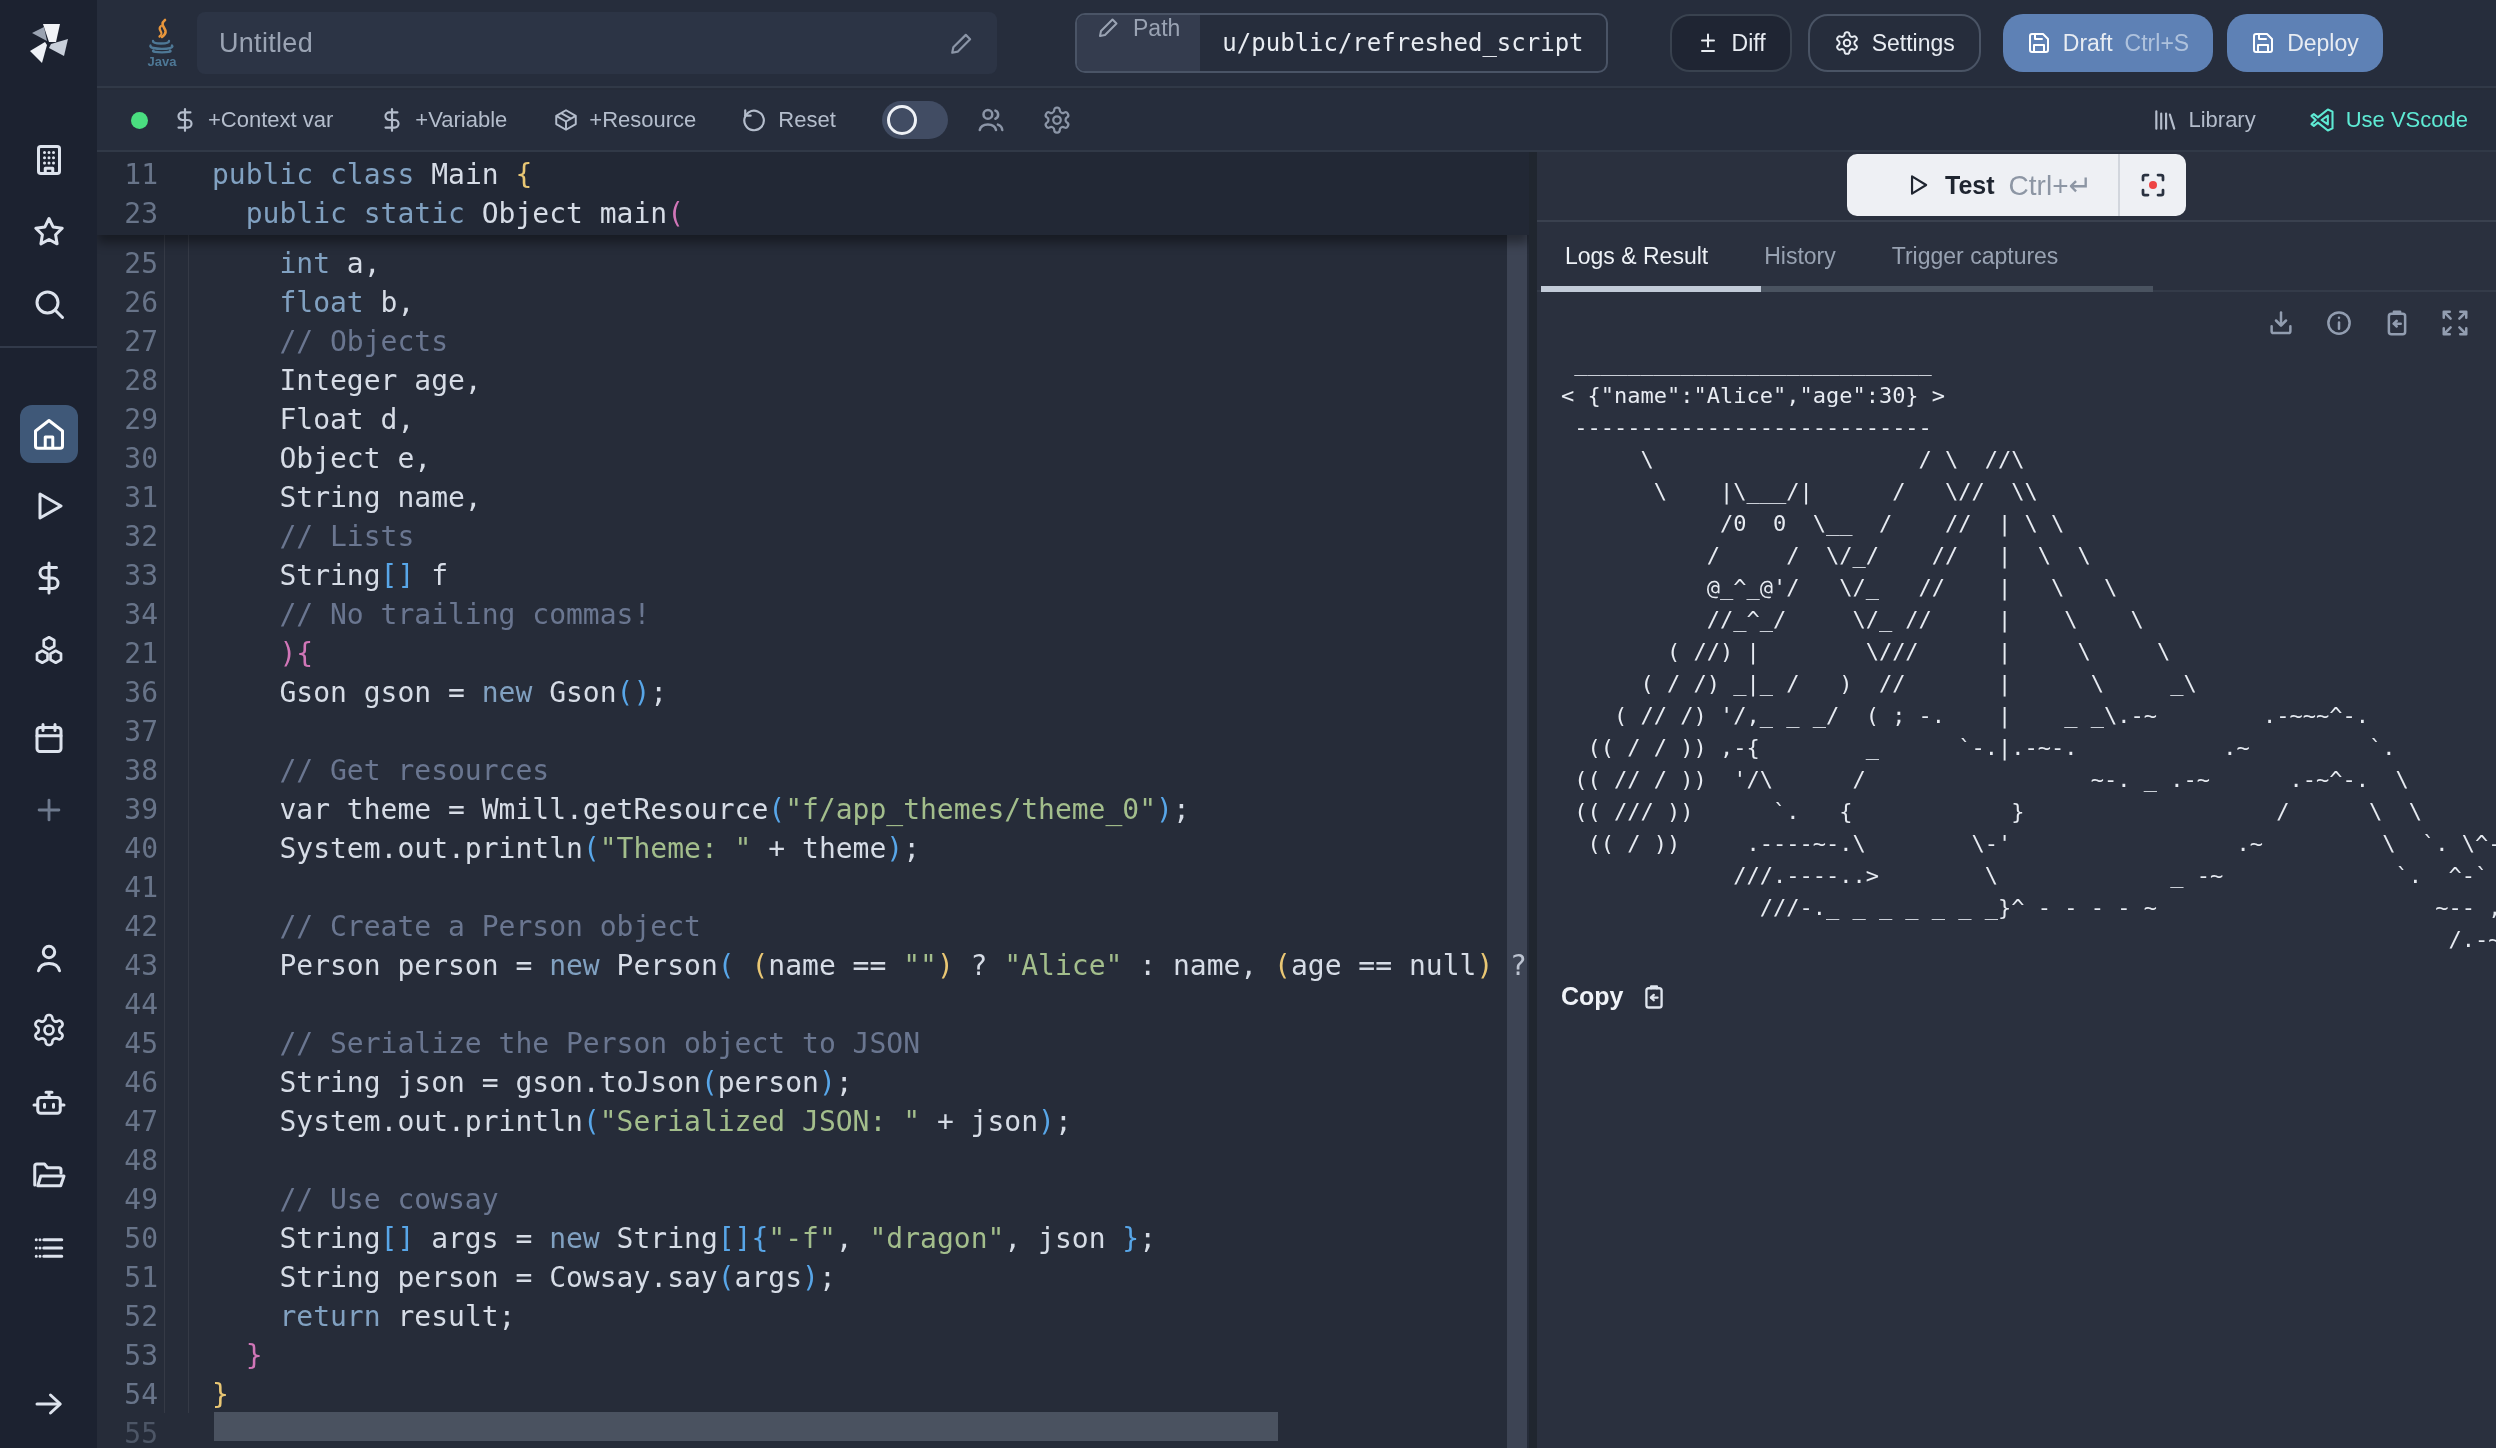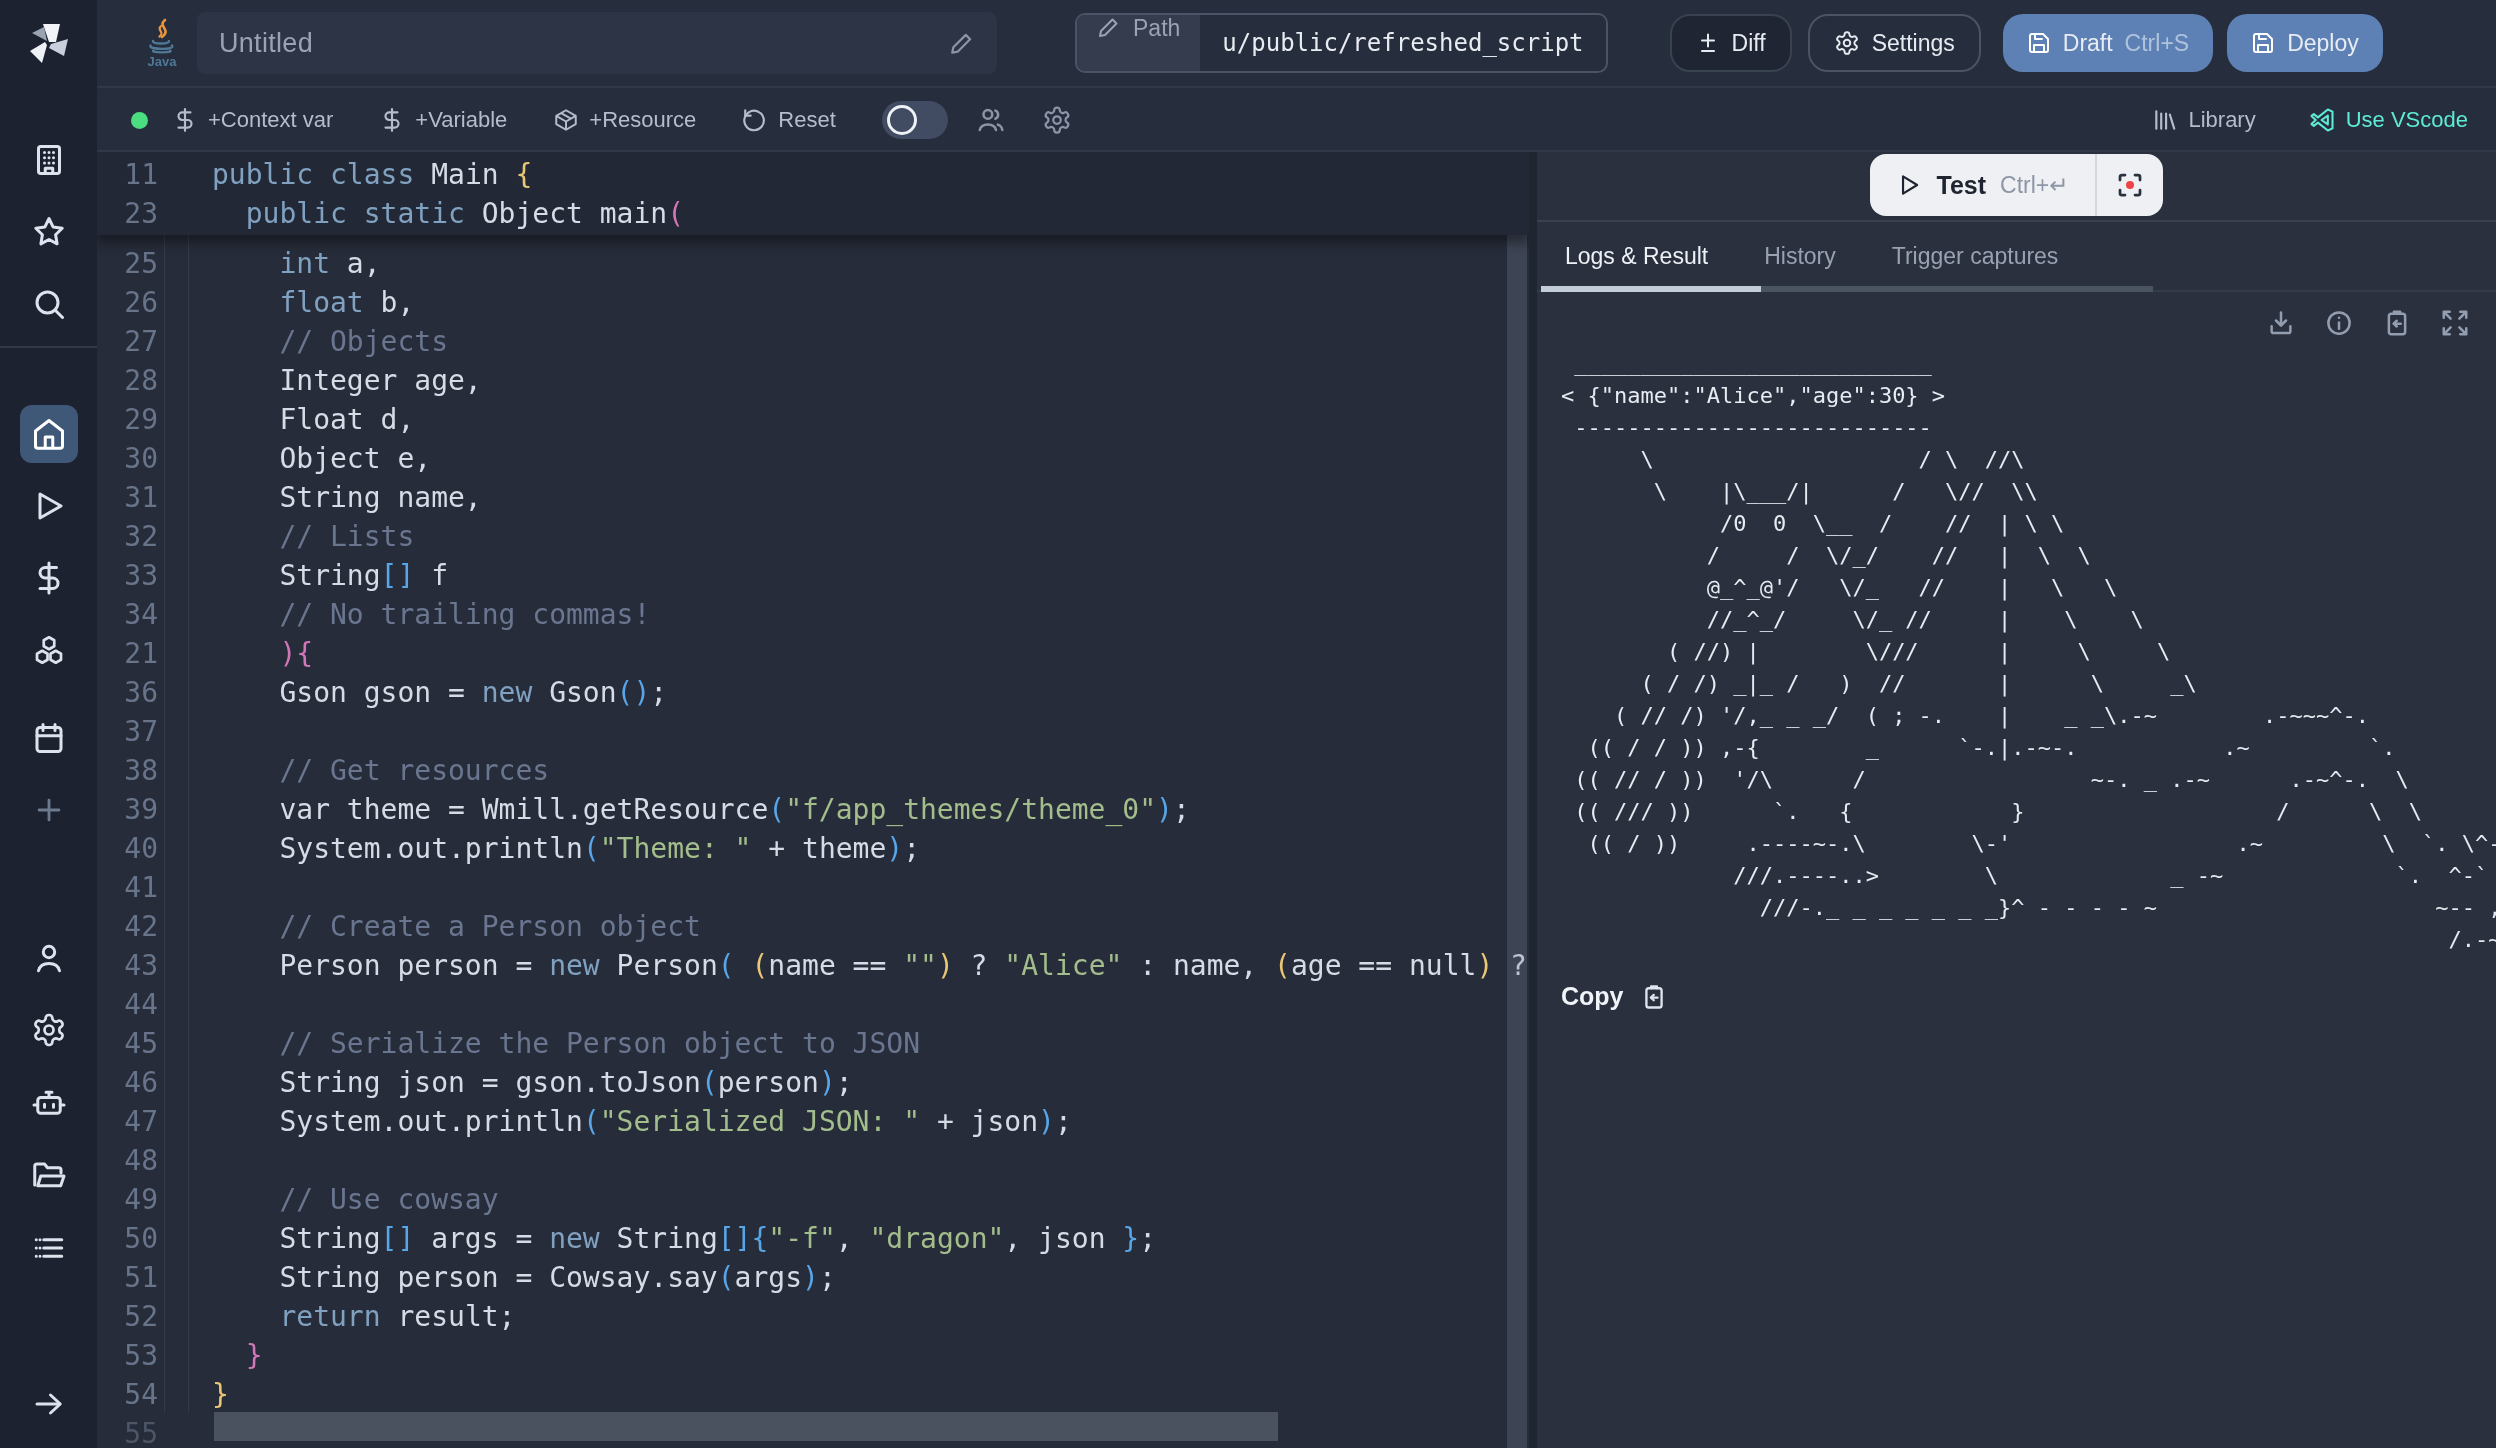--- a/index.html
+++ b/index.html
@@ -113,26 +113,26 @@
   .vscroll {
     position:absolute; right:2px; top:0; bottom:0; width:20px;
     background:rgba(122,134,154,.28); cursor:pointer;
   }
   .splitter { width:8px; background:#20262f; cursor:col-resize; flex:none; }
 
   
   .rightpanel { flex:1; background:#2a303e; display:flex; flex-direction:column; overflow:hidden; }
   .testrow { height:70px; border-bottom:2px solid #3a414f; display:flex; align-items:flex-start; justify-content:center; flex:none; }
   .testbtn {
-    margin-top:2px; height:62px; background:#eef0f4; border-radius:16px;
-    display:flex; align-items:stretch; overflow:hidden; cursor:pointer;
+    margin-top:2px; height:62px; background:#eef0f4; border-radius:10px;
+    display:flex; align-items:stretch; overflow:hidden; cursor:pointer;padding-left:32px;
   }
   .test-main { display:flex; align-items:center; gap:14px; padding:0 26px; }
   .test-label { font-size:25px; font-weight:700; color:#1f2530; }
-  .test-kbd { font-size:23px; color:#8d96a4; }
+  .test-kbd { font-size:28px; color:#8d96a4; }
   .test-sep { width:2px; background:#d2d6dd; }
   .test-capture { width:66px; display:flex; align-items:center; justify-content:center; color:#2a3240; }
 
   .tabsrow {
     height:70px; display:flex; align-items:center; padding-left:28px;
     position:relative; border-bottom:2px solid #343b49; flex:none;
   }
   .tab { font-size:23px; color:#98a2b2; margin-right:56px; cursor:pointer; }
   .tab.active { color:#eef2f7; }
   .tab-track  { position:absolute; left:4px; bottom:-2px; width:612px; height:6px; background:#4a5360; }

